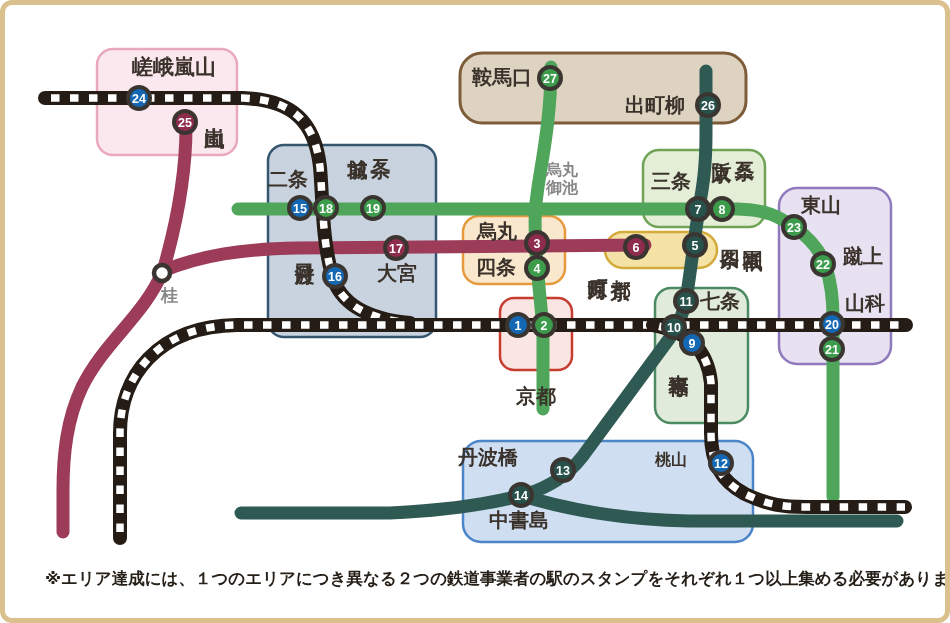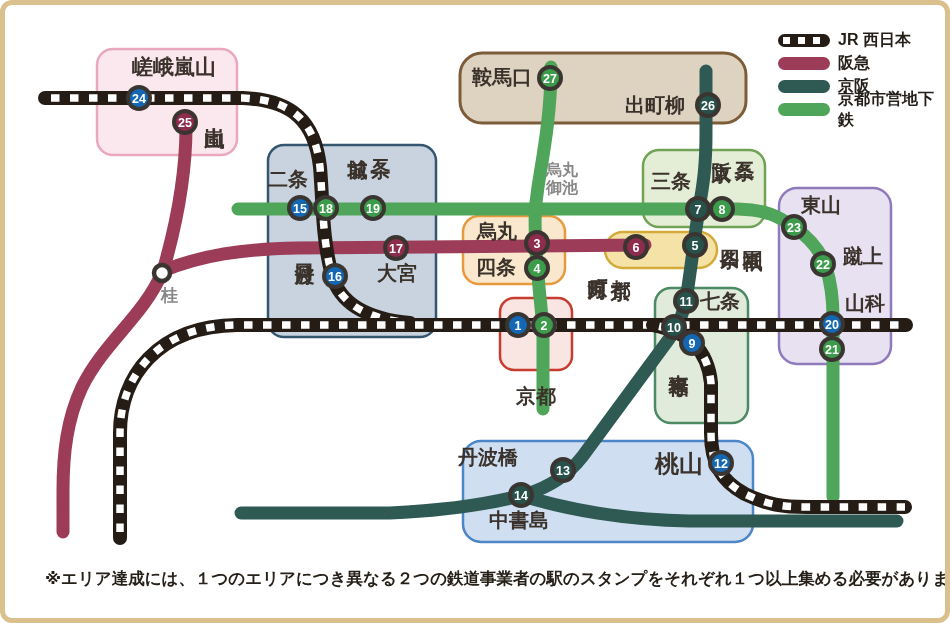--- a/index.html
+++ b/index.html
@@ -250,41 +250,21 @@
       <div class="map-label" style="left: 840px; top: 287px; font-size: 20px;">山科</div>
       <div class="map-label" style="left: 472px; top: 215px; font-size: 20px;">烏丸</div>
       <div class="map-label" style="left: 471px; top: 251px; font-size: 20px;">四条</div>
       <div class="map-label v" style="left: 713px; top: 229px; font-size: 20px;">祇園
 四条</div>
       <div class="map-label v" style="left: 581px; top: 259px; font-size: 20px;">京都
 河原町</div>
       <div class="map-label" style="left: 511px; top: 338px; font-size: 20px; margin-top: 42px;">京都</div>
       <div class="map-label" style="left: 695px; top: 285px; font-size: 20px;">七条</div>
       <div class="map-label v" style="left: 662px; top: 354px; font-size: 20px;">東福寺</div>
-      <div class="map-label" style="left: 650px; top: 446px; font-size: 24px; text-align: center;">桃山</div>
+      <div class="map-label" style="left: 650px; top: 446px; font-size: 16px; text-align: center;">桃山</div>
       <div class="map-label" style="left: 453px; top: 441px; font-size: 20px;">丹波橋</div>
       <div class="map-label" style="left: 484px; top: 504px; font-size: 20px;">中書島</div>
       <div class="map-label muted" style="left: 156px; top: 281px; font-size: 17px;">桂</div>
     </div>
 
-  <div id="legend">
-      <div class="legend-row">
-        <div class="legend-icon jr">
-          <div class="dashes"></div>
-        </div>
-        <span class="legend-label">JR 西日本</span>
-      </div>
-      <div class="legend-row">
-        <div class="legend-icon hankyu"></div>
-        <span class="legend-label">阪急</span>
-      </div>
-      <div class="legend-row">
-        <div class="legend-icon keihan"></div>
-        <span class="legend-label">京阪</span>
-      </div>
-      <div class="legend-row">
-        <div class="legend-icon subway"></div>
-        <span class="legend-label">京都市営地下鉄</span>
-      </div>
-    </div>
 
   <div class="note-line" id="note-line1">※エリア達成には、１つのエリアにつき異なる２つの鉄道事業者の駅のスタンプをそれぞれ１つ以上集める必要があります。</div>
 </div>
 
 </body></html>

